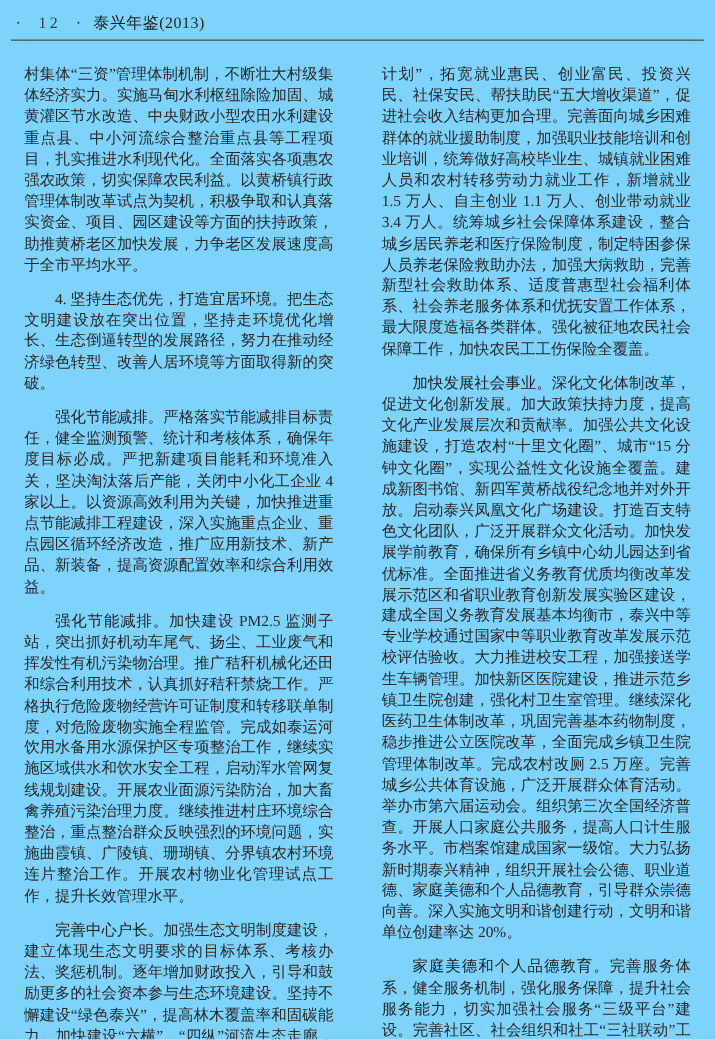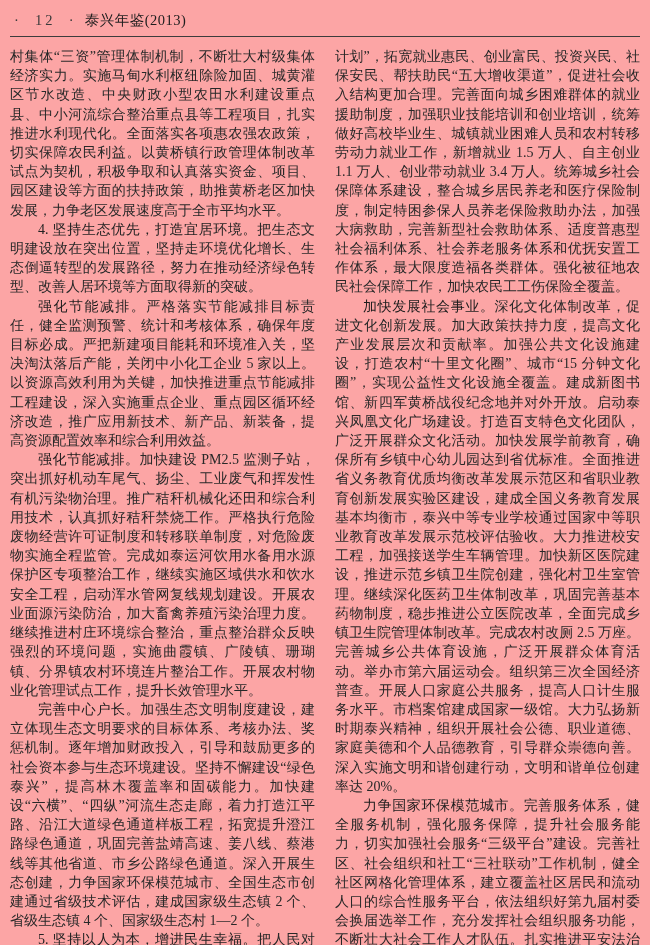--- a/index.html
+++ b/index.html
@@ -5,21 +5,21 @@
   html, body {
     margin: 0;
     padding: 0;
     background: #e8e7e3;
   }
   .page {
     position: relative;
     width: 650px;
     height: 945px;
     margin: 0 auto;
-    background: #fca5a5;
+    background: #7dd3fc;
     box-sizing: border-box;
     padding: 8px 10px 0 10px;
     overflow: hidden;
     font-family: "Liberation Serif", "DejaVu Serif", serif;
     color: #262626;
   }
   .page-header {
     display: flex;
     align-items: baseline;
     padding: 3px 0 5px 4px;
@@ -47,21 +47,21 @@
   }
   .col {
     flex: 1 1 0;
     min-width: 0;
     text-align: justify;
     font-size: 14px;
     line-height: 19.2px;
     color: #282828;
   }
   p.para {
-    margin: 0;
+    margin: 12px;
     padding: 0;
     text-indent: 2em;
   }
   p.para.cont {
     text-indent: 0;
   }
   .lead-kai {
     color: #222;
   }
   .lead-bold {
@@ -79,28 +79,28 @@
     <span class="book-title">泰兴年鉴(2013)</span>
   </div>
 
   <div class="header-rule"></div>
 
   <div class="columns">
 
     <div class="col">
       <p class="para cont"><span>村集体“三资”管理体制机制，不断壮大村级集体经济实力。实施马甸水利枢纽除险加固、城黄灌区节水改造、中央财政小型农田水利建设重点县、中小河流综合整治重点县等工程项目，扎实推进水利现代化。全面落实各项惠农强农政策，切实保障农民利益。以黄桥镇行政管理体制改革试点为契机，积极争取和认真落实资金、项目、园区建设等方面的扶持政策，助推黄桥老区加快发展，力争老区发展速度高于全市平均水平。</span></p>
       <p class="para"><span class="lead-kai">4. 坚持生态优先，打造宜居环境。</span><span>把生态文明建设放在突出位置，坚持走环境优化增长、生态倒逼转型的发展路径，努力在推动经济绿色转型、改善人居环境等方面取得新的突破。</span></p>
-      <p class="para"><span class="lead-bold">强化节能减排。</span><span>严格落实节能减排目标责任，健全监测预警、统计和考核体系，确保年度目标必成。严把新建项目能耗和环境准入关，坚决淘汰落后产能，关闭中小化工企业 5 家以上。以资源高效利用为关键，加快推进重点节能减排工程建设，深入实施重点企业、重点园区循环经济改造，推广应用新技术、新产品、新装备，提高资源配置效率和综合利用效益。</span></p>
+      <p class="para"><span class="lead-bold">强化节能减排。</span><span>严格落实节能减排目标责任，健全监测预警、统计和考核体系，确保年度目标必成。严把新建项目能耗和环境准入关，坚决淘汰落后产能，关闭中小化工企业 4 家以上。以资源高效利用为关键，加快推进重点节能减排工程建设，深入实施重点企业、重点园区循环经济改造，推广应用新技术、新产品、新装备，提高资源配置效率和综合利用效益。</span></p>
       <p class="para"><span class="lead-bold">强化节能减排。</span><span>加快建设 PM2.5 监测子站，突出抓好机动车尾气、扬尘、工业废气和挥发性有机污染物治理。推广秸秆机械化还田和综合利用技术，认真抓好秸秆禁烧工作。严格执行危险废物经营许可证制度和转移联单制度，对危险废物实施全程监管。完成如泰运河饮用水备用水源保护区专项整治工作，继续实施区域供水和饮水安全工程，启动浑水管网复线规划建设。开展农业面源污染防治，加大畜禽养殖污染治理力度。继续推进村庄环境综合整治，重点整治群众反映强烈的环境问题，实施曲霞镇、广陵镇、珊瑚镇、分界镇农村环境连片整治工作。开展农村物业化管理试点工作，提升长效管理水平。</span></p>
       <p class="para"><span class="lead-bold">完善中心户长。</span><span>加强生态文明制度建设，建立体现生态文明要求的目标体系、考核办法、奖惩机制。逐年增加财政投入，引导和鼓励更多的社会资本参与生态环境建设。坚持不懈建设“绿色泰兴”，提高林木覆盖率和固碳能力。加快建设“六横”、“四纵”河流生态走廊，着力打造江平路、沿江大道绿色通道样板工程，拓宽提升澄江路绿色通道，巩固完善盐靖高速、姜八线、蔡港线等其他省道、市乡公路绿色通道。深入开展生态创建，力争国家环保模范城市、全国生态市创建通过省级技术评估，建成国家级生态镇 2 个、省级生态镇 4 个、国家级生态村 1—2 个。</span></p>
       <p class="para"><span class="lead-kai">5. 坚持以人为本，增进民生幸福。</span><span>把人民对美好生活的向往作为工作追求，加强和创新社会管理，办好各项惠民工程，不断开创社会和谐人人有责、和谐社会人人共享的新局面。</span></p>
 
     </div>
 
     <div class="col">
       <p class="para cont"><span>计划”，拓宽就业惠民、创业富民、投资兴民、社保安民、帮扶助民“五大增收渠道”，促进社会收入结构更加合理。完善面向城乡困难群体的就业援助制度，加强职业技能培训和创业培训，统筹做好高校毕业生、城镇就业困难人员和农村转移劳动力就业工作，新增就业 1.5 万人、自主创业 1.1 万人、创业带动就业 3.4 万人。统筹城乡社会保障体系建设，整合城乡居民养老和医疗保险制度，制定特困参保人员养老保险救助办法，加强大病救助，完善新型社会救助体系、适度普惠型社会福利体系、社会养老服务体系和优抚安置工作体系，最大限度造福各类群体。强化被征地农民社会保障工作，加快农民工工伤保险全覆盖。</span></p>
       <p class="para"><span class="lead-bold">加快发展社会事业。</span><span>深化文化体制改革，促进文化创新发展。加大政策扶持力度，提高文化产业发展层次和贡献率。加强公共文化设施建设，打造农村“十里文化圈”、城市“15 分钟文化圈”，实现公益性文化设施全覆盖。建成新图书馆、新四军黄桥战役纪念地并对外开放。启动泰兴凤凰文化广场建设。打造百支特色文化团队，广泛开展群众文化活动。加快发展学前教育，确保所有乡镇中心幼儿园达到省优标准。全面推进省义务教育优质均衡改革发展示范区和省职业教育创新发展实验区建设，建成全国义务教育发展基本均衡市，泰兴中等专业学校通过国家中等职业教育改革发展示范校评估验收。大力推进校安工程，加强接送学生车辆管理。加快新区医院建设，推进示范乡镇卫生院创建，强化村卫生室管理。继续深化医药卫生体制改革，巩固完善基本药物制度，稳步推进公立医院改革，全面完成乡镇卫生院管理体制改革。完成农村改厕 2.5 万座。完善城乡公共体育设施，广泛开展群众体育活动。举办市第六届运动会。组织第三次全国经济普查。开展人口家庭公共服务，提高人口计生服务水平。市档案馆建成国家一级馆。大力弘扬新时期泰兴精神，组织开展社会公德、职业道德、家庭美德和个人品德教育，引导群众崇德向善。深入实施文明和谐创建行动，文明和谐单位创建率达 20%。</span></p>
-      <p class="para"><span class="lead-bold">力争国家环保模范城市。</span><span>完善服务体系，健全服务机制，强化服务保障，提升社会服务能力，切实加强社会服务“三级平台”建设。完善社区、社会组织和社工“三社联动”工作机制，健全社区网格化管理体系，建立覆盖社区居民和流动人口的综合性服务平台，依法组织好第九届村委会换届选举工作，充分发挥社会组织服务功能，不断壮大社会工作人才队伍。扎实推进平安法治建设，深入开展社会矛盾纠纷大排查、大调解活动，实施调解工作进小区、进商场、进市场、进车站、进园区“五进工程”。健全社会稳定和重大事项风险评估机制，完善中心户长、“三解三促”群众工作团、巡回接访团工作机制，最大限度将矛盾纠纷解决在基层。加强</span></p>
+      <p class="para"><span class="lead-bold">家庭美德和个人品德教育。</span><span>完善服务体系，健全服务机制，强化服务保障，提升社会服务能力，切实加强社会服务“三级平台”建设。完善社区、社会组织和社工“三社联动”工作机制，健全社区网格化管理体系，建立覆盖社区居民和流动人口的综合性服务平台，依法组织好第九届村委会换届选举工作，充分发挥社会组织服务功能，不断壮大社会工作人才队伍。扎实推进平安法治建设，深入开展社会矛盾纠纷大排查、大调解活动，实施调解工作进小区、进商场、进市场、进车站、进园区“五进工程”。健全社会稳定和重大事项风险评估机制，完善中心户长、“三解三促”群众工作团、巡回接访团工作机制，最大限度将矛盾纠纷解决在基层。加强</span></p>
     </div>
 
   </div>
 
 </div>
 
 </body></html>

